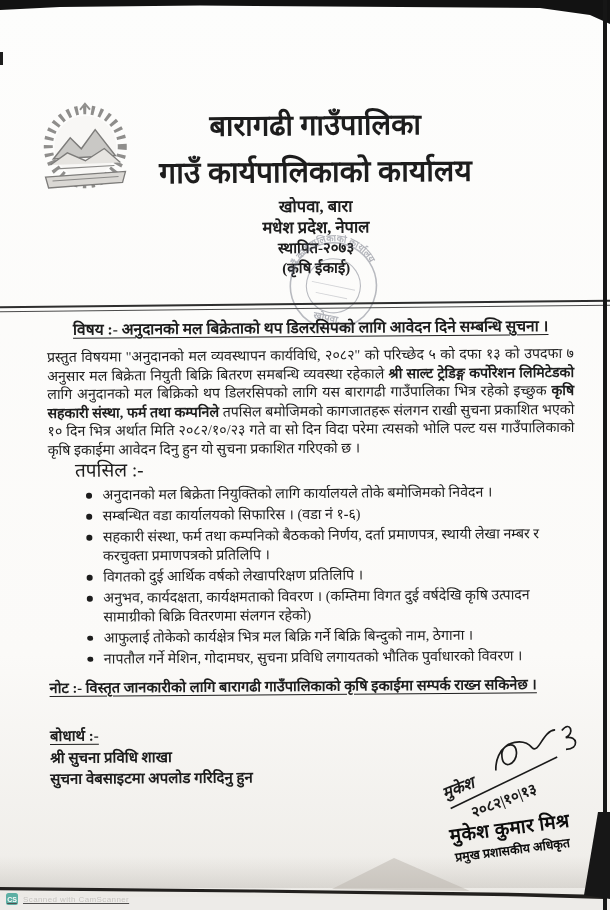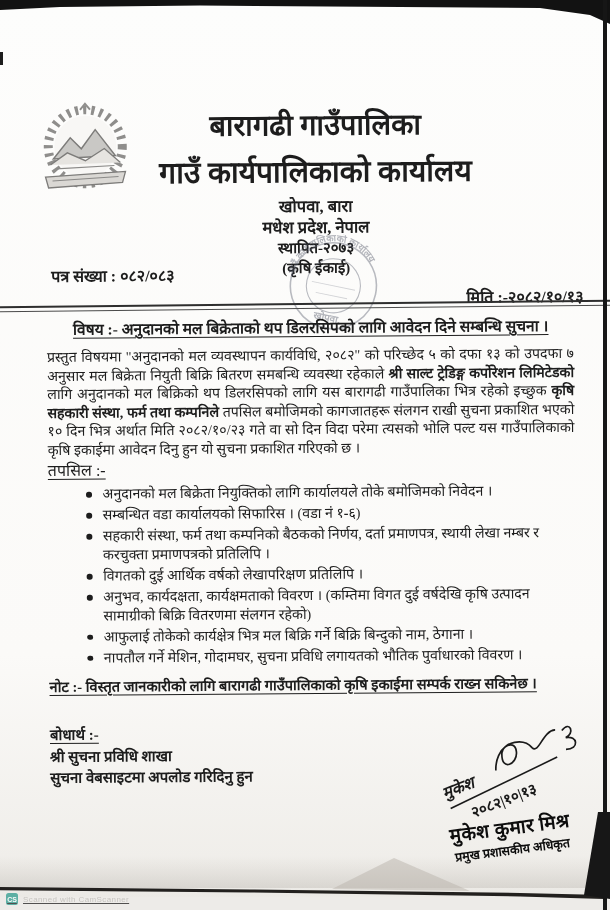--- a/index.html
+++ b/index.html
@@ -23,21 +23,21 @@
 
   .rule{position:absolute;top:303px;left:-4px;right:-4px;transform:rotate(-0.15deg);}
   .rule-l1{border-top:2.6px solid #2e2e2e;}
   .rule-l2{border-top:1.3px solid #4a4a4a;margin-top:3px;}
 
   .subject{position:absolute;top:316px;left:40px;right:28px;text-align:center;font-size:15.5px;font-weight:bold;}
   .u{text-decoration:underline;text-underline-offset:3px;text-decoration-thickness:1.4px;}
 
   .main{position:absolute;top:346px;left:47px;right:36px;font-size:14.2px;line-height:18.6px;text-align:justify;}
   .b{font-weight:bold;}
-  .tapasil{display:inline-block;margin-top:2px;font-size:16px;text-decoration:underline;text-underline-offset:3px;}
+  .tapasil{display:inline-block;margin-top:2px;font-size:19px;text-underline-offset:3px;margin-left:27px;}
   ul.details{margin:5px 0 0 38px;padding:0;list-style:none;}
   ul.details li{display:flex;gap:11px;margin-bottom:2.5px;text-align:left;}
   .dot{flex:0 0 auto;width:5.5px;height:5.5px;border-radius:50%;background:#1d1d1d;margin-top:7px;}
   .note{margin-top:10px;font-size:14.6px;font-weight:bold;}
   .cc{margin-top:29px;font-size:15px;font-weight:bold;line-height:21.5px;}
 
   .sig{position:absolute;top:736px;left:436px;transform:rotate(-21deg);}
   .stamp{position:absolute;top:816px;left:422px;width:170px;transform:rotate(-7deg);text-align:center;color:#0d0d0d;}
   .stamp-name{font-size:19px;font-weight:900;letter-spacing:.4px;white-space:nowrap;}
   .stamp-title{font-size:12.5px;font-weight:700;margin-top:1px;white-space:nowrap;}
@@ -83,22 +83,20 @@
       </defs>
       <circle cx="52" cy="52" r="43" fill="none" stroke="#5b6070" stroke-width="1.6"></circle>
       <circle cx="52" cy="52" r="27" fill="none" stroke="#5b6070" stroke-width="1.1"></circle>
       <text font-size="9.5" fill="#4e5364" font-weight="bold">
         <textPath href="#arcTop" startOffset="8%">गाउँ कार्यपालिकाको कार्यालय</textPath>
       </text>
       <text x="52" y="88" font-size="10" fill="#4e5364" text-anchor="middle" font-weight="bold">खोपवा,</text>
       <path d="M30,52 L74,52 M36,62 L68,62" stroke="#5b6070" stroke-width="1" opacity=".6"></path>
     </svg>
 
-    <div class="refno">पत्र संख्या : ०८२/०८३</div>
-    <div class="letterdate">मिति :-२०८२/१०/१३</div>
 
     <div class="rule">
       <div class="rule-l1"></div>
         <div class="rule-l2"></div>
     </div>
 
     <div class="subject">
       <span class="u">विषय :- अनुदानको मल बिक्रेताको थप डिलरसिपको लागि आवेदन दिने सम्बन्धि सुचना ।</span>
     </div>
 

